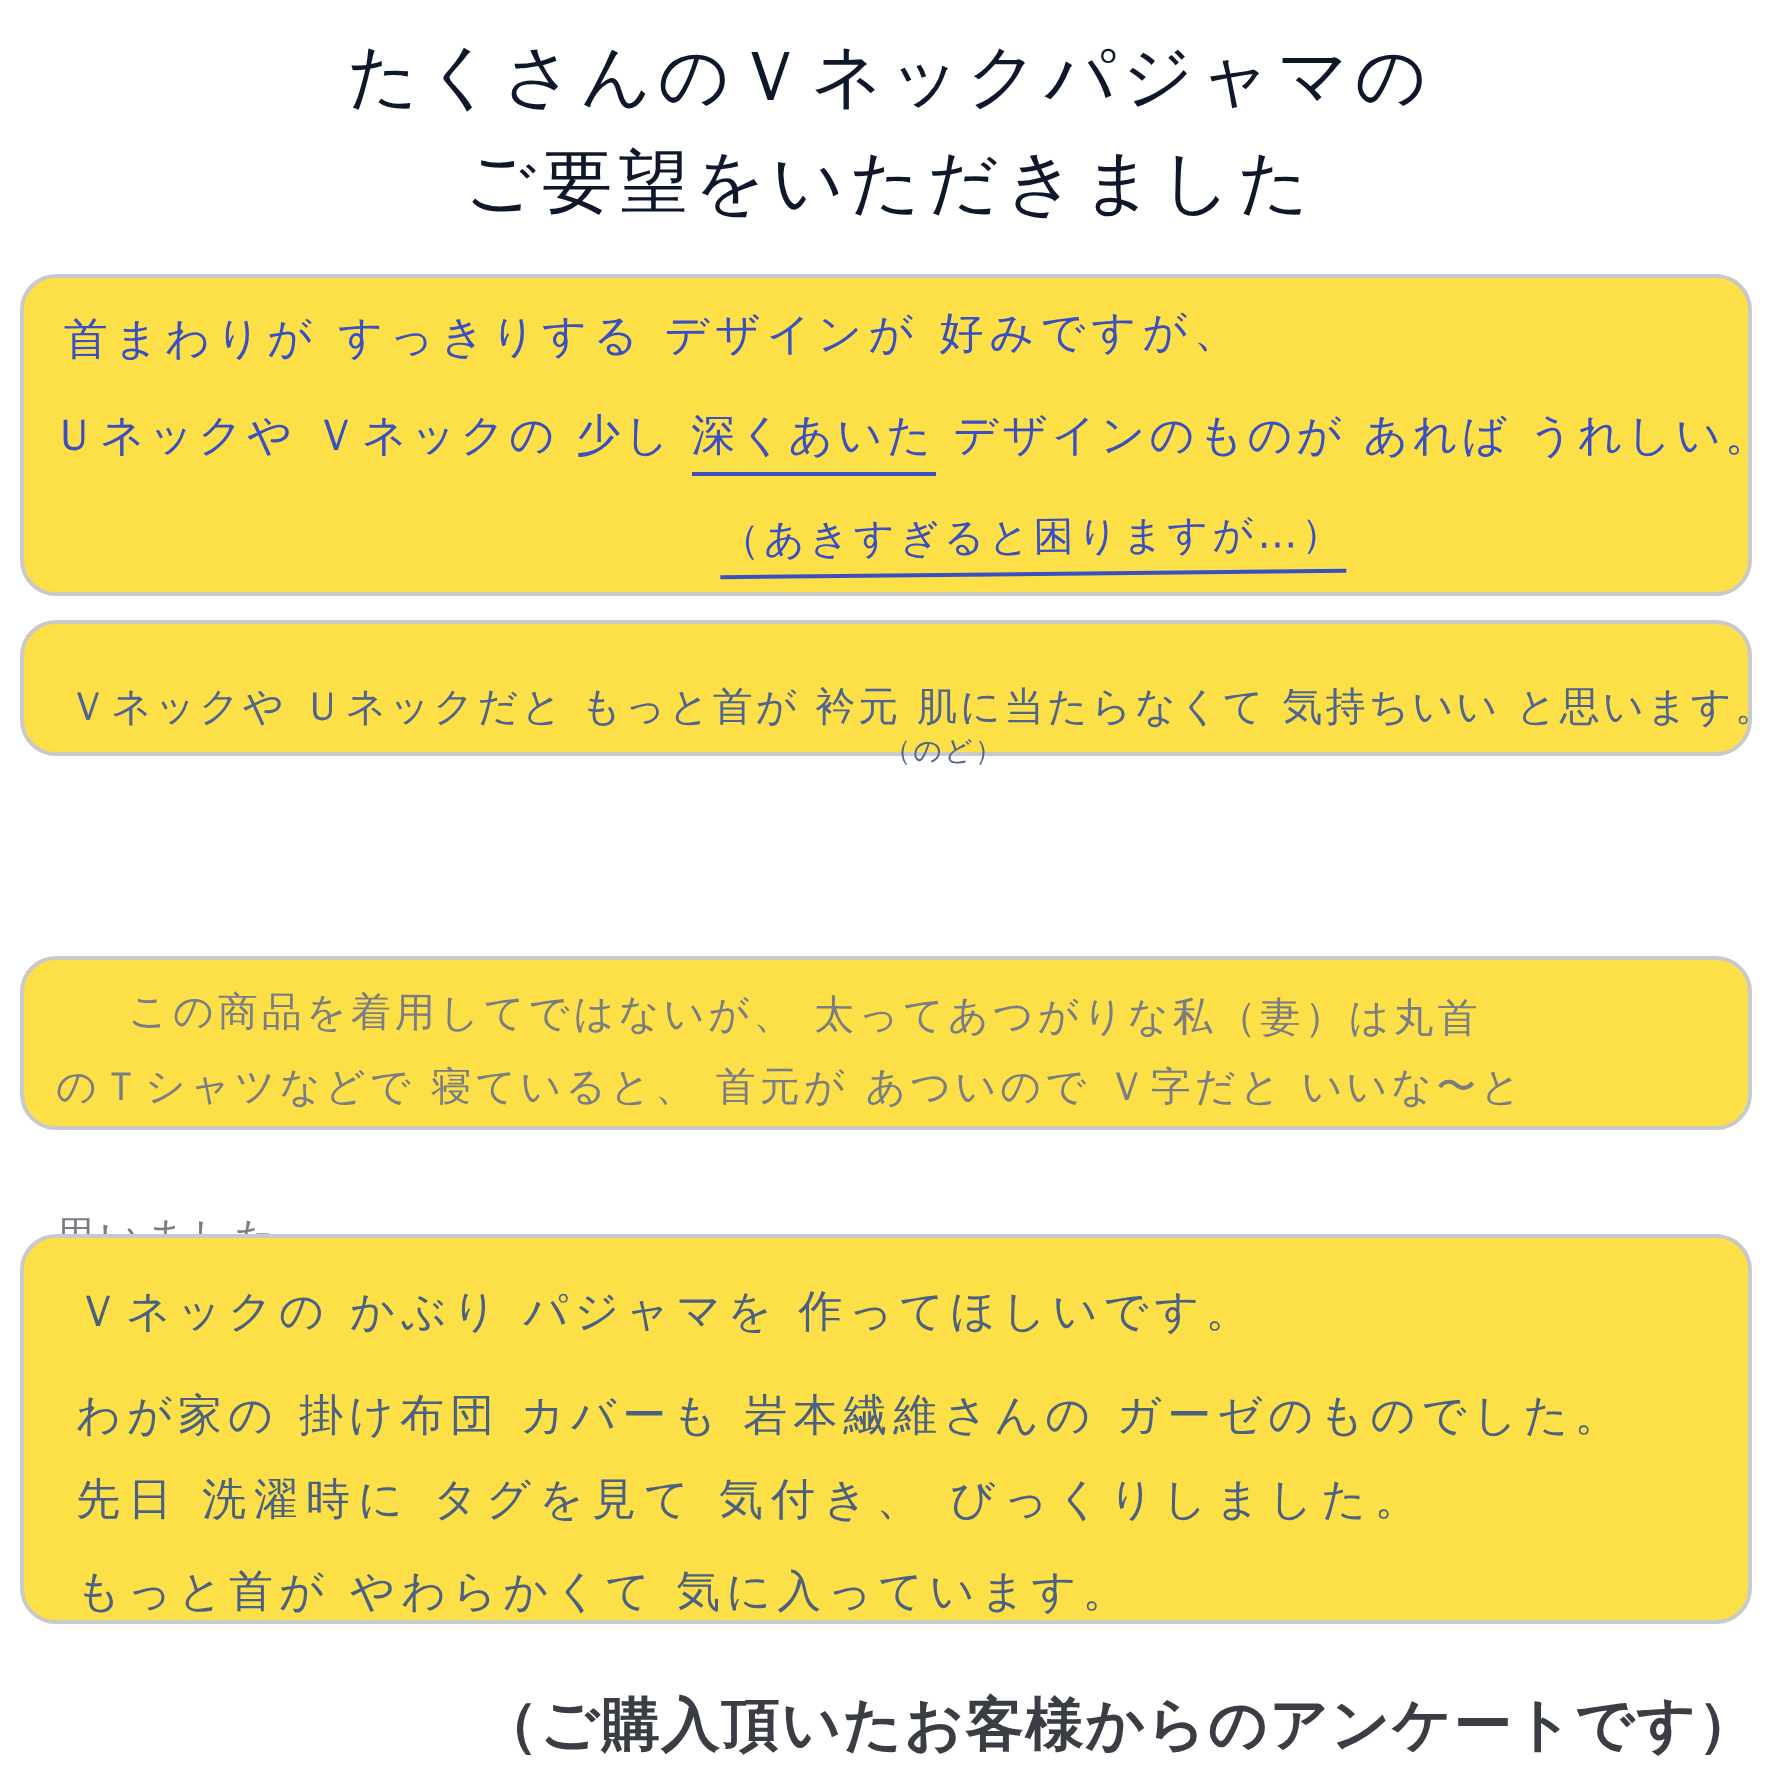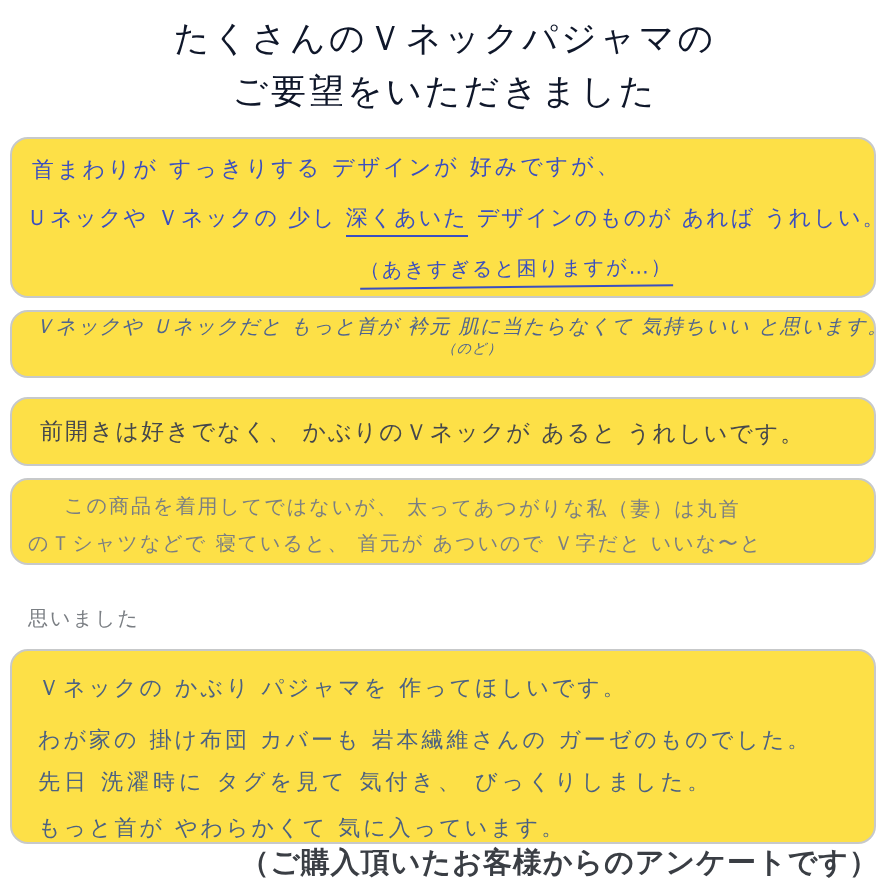--- a/index.html
+++ b/index.html
@@ -26,36 +26,36 @@
     position:absolute; left:10px; width:866px;
     box-sizing:border-box;
     background:#fde047;
     border:2px solid #c7c9ca;
     border-radius:18px;
   }
   .note1 { top:137px; height:161px; }
   .note2 { top:310px; height:68px;  }
   .note3 { top:397px; height:69px;  }
   .note4 { top:478px; height:87px; }
-  .note5 { top:617px; height:195px;margin-top:32px; }
+  .note5 { top:617px; height:195px; }
   .hw {
     position:absolute; margin:0;
     white-space:nowrap;
     font-family:"DejaVu Sans", sans-serif;
   }
   
   .ink-blue  { color:#3a4fc0; }
   .n1l1 { left:20px;  top:14px;  font-size:22px; letter-spacing:3px; transform:rotate(-0.4deg); }
   .n1l2 { left:14px;  top:64px;  font-size:22px; letter-spacing:2px; }
   .n1l3 { left:348px; top:116px; font-size:20px; letter-spacing:2px;
           border-bottom:2.5px solid #3a4fc0; padding-bottom:4px; transform:rotate(-0.6deg); }
   .underline-part { border-bottom:2.5px solid #3a4fc0; padding-bottom:5px; }
   
   .ink-bluegray { color:#4f648f; }
-  .n2l1 { left:22px; top:1px; font-size:20px; letter-spacing:1.5px;font-style:italic; }
+  .n2l1 { left:22px; top:28px; font-size:20px; letter-spacing:1.5px; }
   .anno-wrap { position:relative; display:inline-block; }
   .anno {
     position:absolute; left:34px; top:27px;
     font-size:14px; letter-spacing:1px;
   }
   
   .ink-dark { color:#46484c; }
   .n3l1 { left:28px; top:18px; font-size:23px; letter-spacing:2px; transform:rotate(0.2deg); }
   
   .ink-pencil { color:#7a7e83; }
@@ -91,23 +91,20 @@
   <section class="note note1">
     <p class="hw ink-blue n1l1">首まわりが すっきりする デザインが 好みですが、</p>
     <p class="hw ink-blue n1l2"><span>Ｕネックや Ｖネックの 少し </span><span class="underline-part">深くあいた</span><span> デザインのものが あれば うれしい。</span></p>
     <p class="hw ink-blue n1l3">（あきすぎると困りますが…）</p>
   </section>
 
   <section class="note note2">
     <p class="hw ink-bluegray n2l1"><span>Ｖネックや Ｕネックだと もっと首が </span><span class="anno-wrap"><span>衿元 肌に</span><span class="anno">（のど）</span></span><span>当たらなくて 気持ちいい と思います。</span></p>
   </section>
 
-  <section class="note note3">
-    <p class="hw ink-dark n3l1">前開きは好きでなく、 かぶりのＶネックが あると うれしいです。</p>
-  </section>
 
   <section class="note note4">
     <p class="hw ink-pencil n4l1">この商品を着用してではないが、 太ってあつがりな私（妻）は丸首</p>
     <p class="hw ink-pencil n4l2">のＴシャツなどで 寝ていると、 首元が あついので Ｖ字だと いいな〜と</p>
     <p class="hw ink-pencil n4l3">思いました</p>
   </section>
 
   <section class="note note5">
     <p class="hw ink-slate n5l1">Ｖネックの かぶり パジャマを 作ってほしいです。</p>
     <p class="hw ink-slate n5l2">わが家の 掛け布団 カバーも 岩本繊維さんの ガーゼのものでした。</p>

